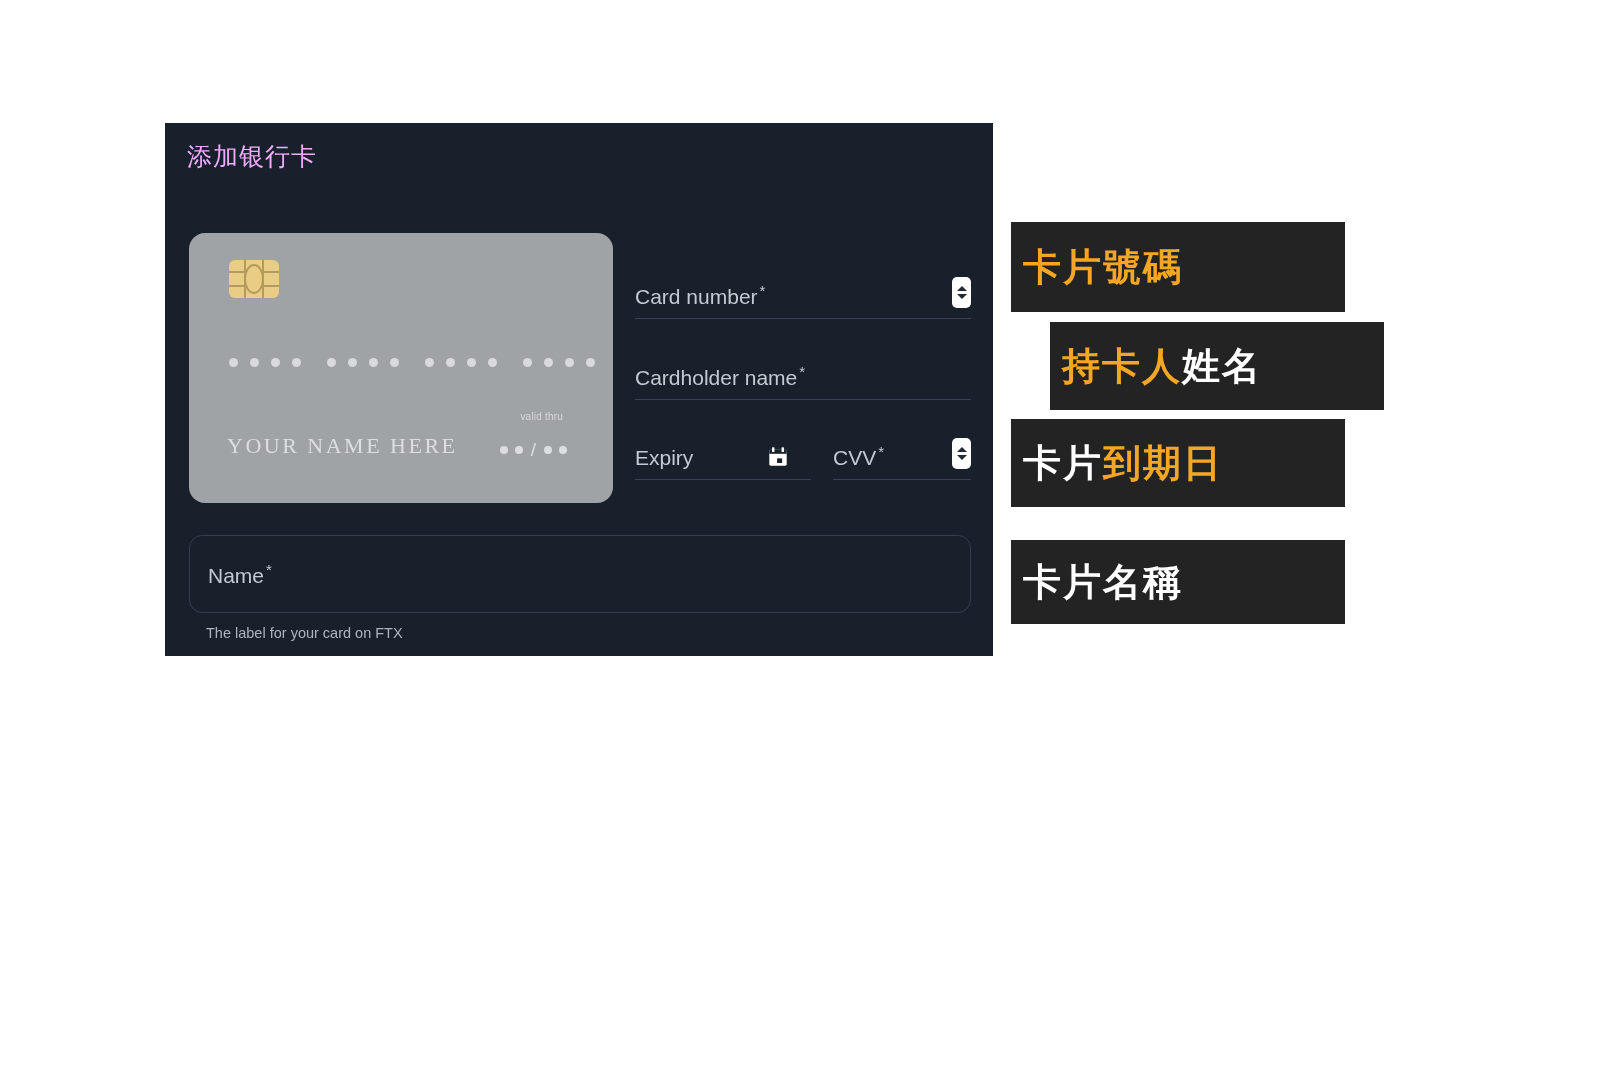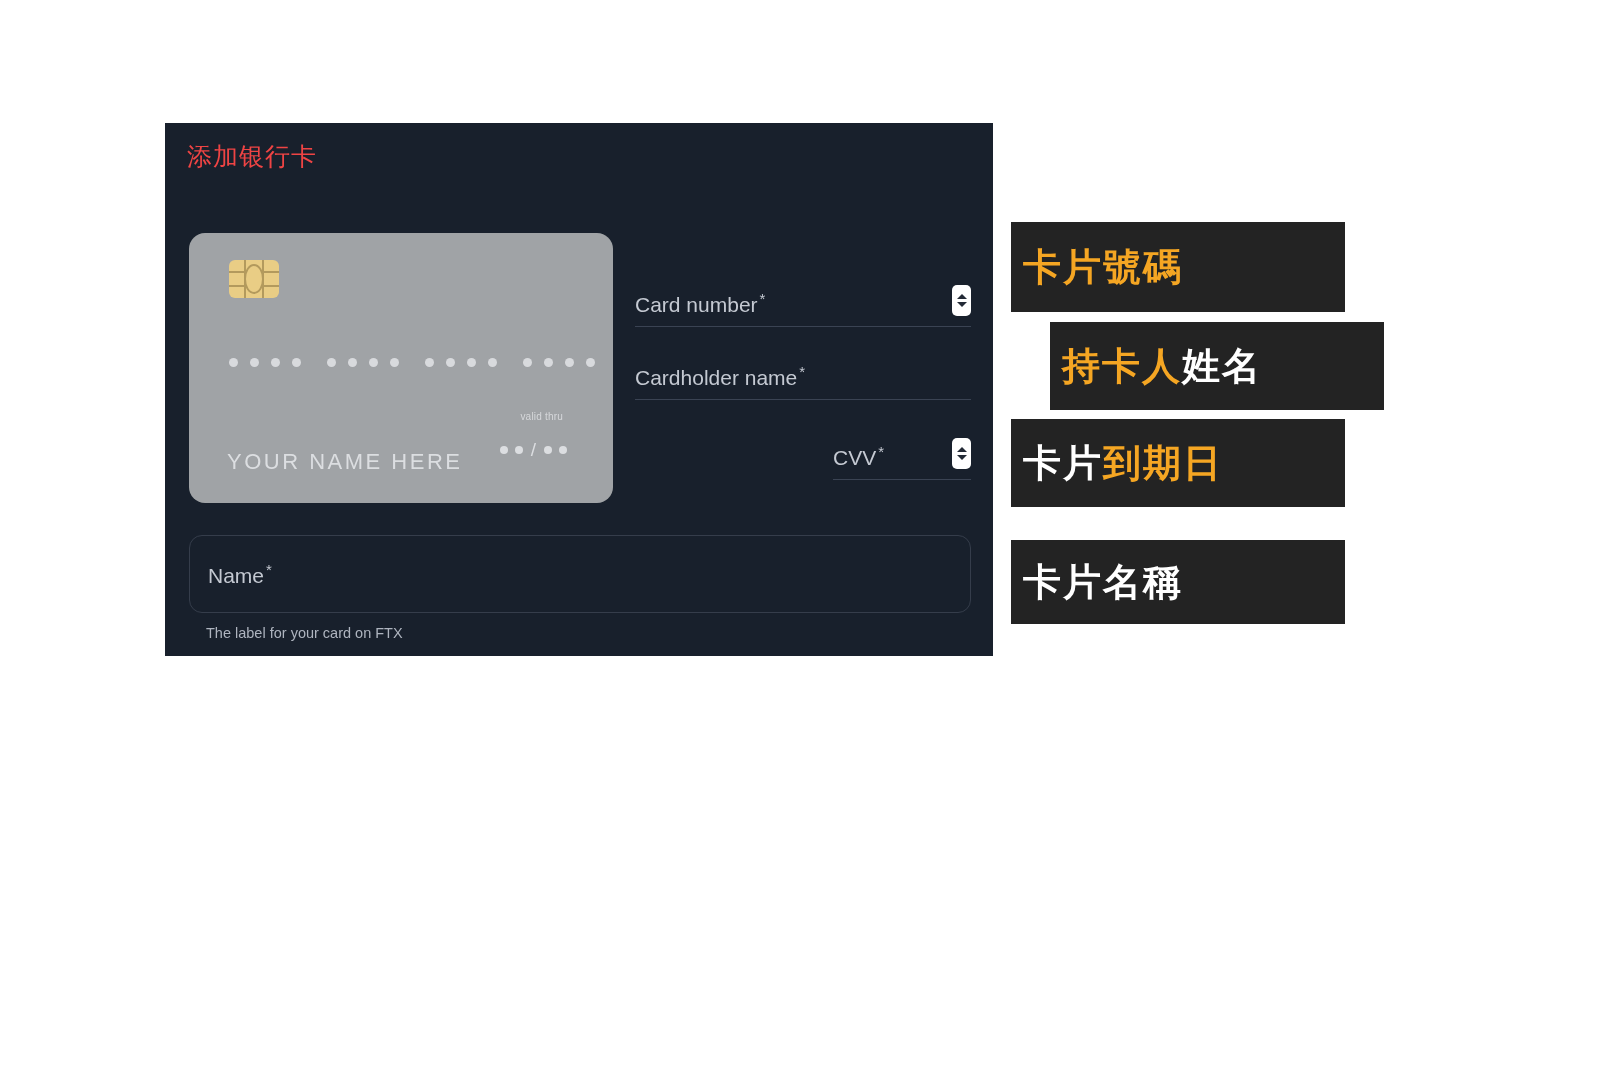--- a/index.html
+++ b/index.html
@@ -27,21 +27,21 @@
     width: 828px;
     height: 533px;
     background: #18202c;
   }
 
   .panel-title {
     position: absolute;
     left: 22px;
     top: 17px;
     font-size: 25px;
-    color: #ef4444;
+    color: #f0abfc;
     letter-spacing: 1px;
     font-weight: 400;
     text-align: center;
   }
 
   
   .card {
     position: absolute;
     left: 24px;
     top: 110px;
@@ -88,22 +88,22 @@
   .digit-group { display: flex; gap: 12px; }
   .dot {
     width: 9px; height: 9px;
     border-radius: 50%;
     background: #d8dadd;
   }
 
   .card-name {
     position: absolute;
     left: 38px;
-    top: 216px;
-    font-family: Liberation Sans, sans-serif;
+    top: 200px;
+    font-family: Liberation Serif, serif;
     font-size: 22px;
     letter-spacing: 2.5px;
     color: #dcdee1;
   }
 
   .valid-thru {
     position: absolute;
     right: 50px;
     top: 178px;
     font-size: 10px;
@@ -139,21 +139,21 @@
     color: #c4c9d2;
     white-space: nowrap;
   }
   .req {
     font-size: 15px;
     vertical-align: super;
     margin-left: 2px;
     color: #c4c9d2;
   }
 
-  #field-card-number { left: 470px; top: 156px; width: 336px; height: 48px; }
+  #field-card-number { left: 470px; top: 148px; width: 336px; height: 48px; }
   #field-cardholder  { left: 470px; top: 229px; width: 336px; height: 48px; }
   #field-expiry      { left: 470px; top: 309px; width: 176px; height: 48px; }
   #field-cvv         { left: 668px; top: 309px; width: 138px; height: 48px; }
 
   
   .spinner {
     position: absolute;
     right: 0;
     bottom: 10px;
     width: 19px;
@@ -308,20 +308,32 @@
           <i class="chev down"></i>
       </div>
     </div>
 
     <div class="field" id="field-cardholder">
       <div class="field-label">
         <span>Cardholder name</span><span class="req">*</span>
       </div>
     </div>
 
+    <div class="field" id="field-expiry">
+      <div class="field-label">
+        <span>Expiry</span><span class="req"></span>
+      </div>
+      <svg class="cal-icon" viewBox="0 0 24 24">
+        <rect x="2.5" y="4" width="19" height="17.5" rx="1.5" fill="#ffffff"></rect>
+        <rect x="2.5" y="4" width="19" height="4.5" fill="#18202c"></rect>
+        <rect x="5.5" y="1.5" width="2.6" height="5" fill="#ffffff"></rect>
+        <rect x="15.9" y="1.5" width="2.6" height="5" fill="#ffffff"></rect>
+        <rect x="11" y="13.5" width="5.5" height="5" fill="#18202c"></rect>
+      </svg>
+    </div>
 
     <div class="field" id="field-cvv">
       <div class="field-label">
         <span>CVV</span><span class="req">*</span>
       </div>
       <div class="spinner">
         <i class="chev up"></i>
           <i class="chev down"></i>
       </div>
     </div>

